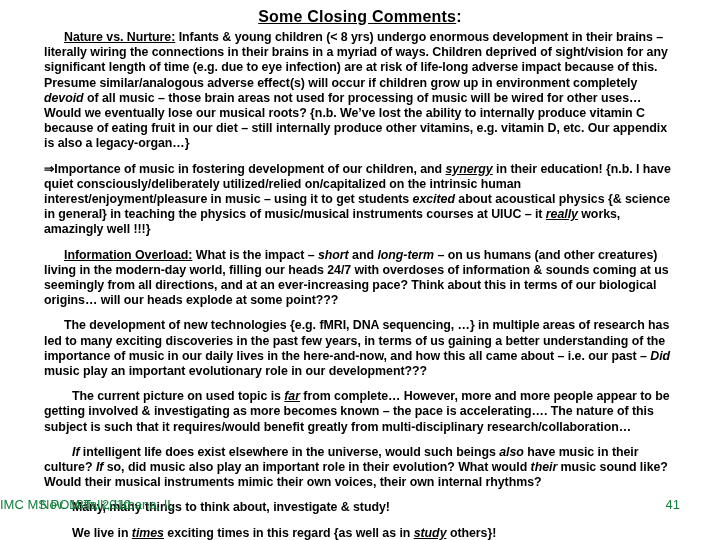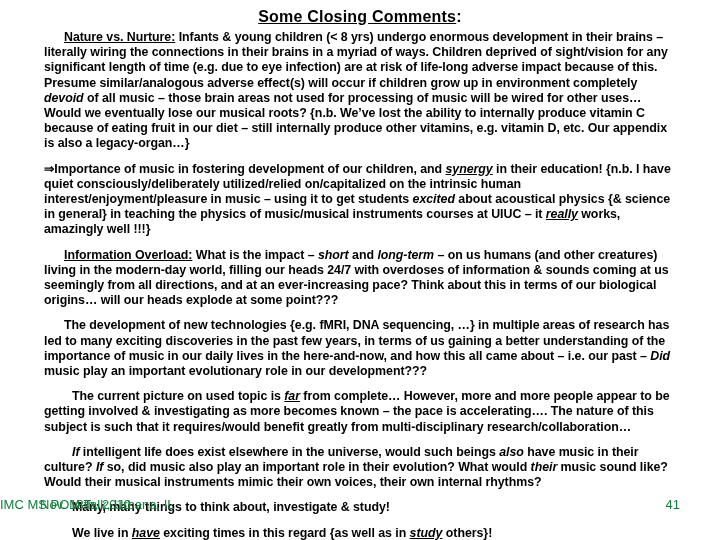--- a/index.html
+++ b/index.html
@@ -107,21 +107,21 @@
     <p class="para indent"><span class="u">Information Overload:</span><span> What is the impact – </span><span class="it">short</span><span> and </span><span class="it">long-term</span><span> – on us humans (and other creatures) living in the modern-day world, filling our heads 24/7 with overdoses of information &amp; sounds coming at us seemingly from all directions, and at an ever-increasing pace? Think about this in terms of our biological origins… will our heads explode at some point???</span></p>
 
     <p class="para indent"><span>The development of new technologies {e.g. fMRI, DNA sequencing, …} in multiple areas of research has led to many exciting discoveries in the past few years, in terms of us gaining a better understanding of the importance of music in our daily lives in the here-and-now, and how this all came about – i.e. our past – </span><span class="it">Did</span><span> music play an important evolutionary role in our development???</span></p>
 
     <p class="para indent-lg"><span>The current picture on used topic is </span><span class="biu">far</span><span> from complete… However, more and more people appear to be getting involved &amp; investigating as more becomes known – the pace is accelerating…. The nature of this subject is such that it requires/would benefit greatly from multi-disciplinary research/collaboration…</span></p>
 
     <p class="para indent-lg"><span class="it">If</span><span> intelligent life does exist elsewhere in the universe, would such beings </span><span class="it">also</span><span> have music in their culture? </span><span class="it">If</span><span> so, did music also play an important role in their evolution? What would </span><span class="it">their</span><span> music sound like? Would their musical instruments mimic their own voices, their own internal rhythms?</span></p>
 
     <p class="para indent-lg"><span>Many, many things to think about, investigate &amp; study!</span></p>
 
-    <p class="para indent-lg"><span>We live in </span><span class="biu">have</span><span> exciting times in this regard {as well as in </span><span class="biu">study</span><span> others}!</span></p>
+    <p class="para indent-lg"><span>We live in </span><span class="biu">times</span><span> exciting times in this regard {as well as in </span><span class="biu">study</span><span> others}!</span></p>
 
   </div>
 
   <div class="footer">
     <div class="footer-date">Nov. 18th, 2010</div>
     <div class="footer-center">IMC MS POM Talk, Urbana, IL</div>
     <div class="footer-page">41</div>
   </div>
 
 </div>

